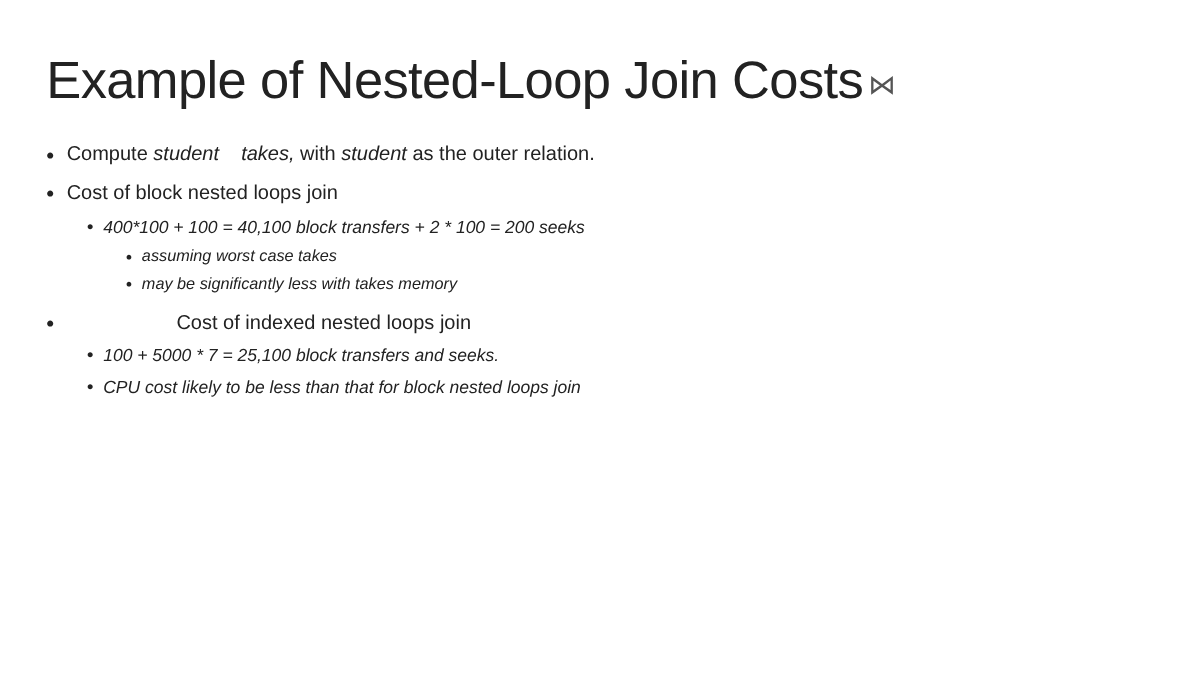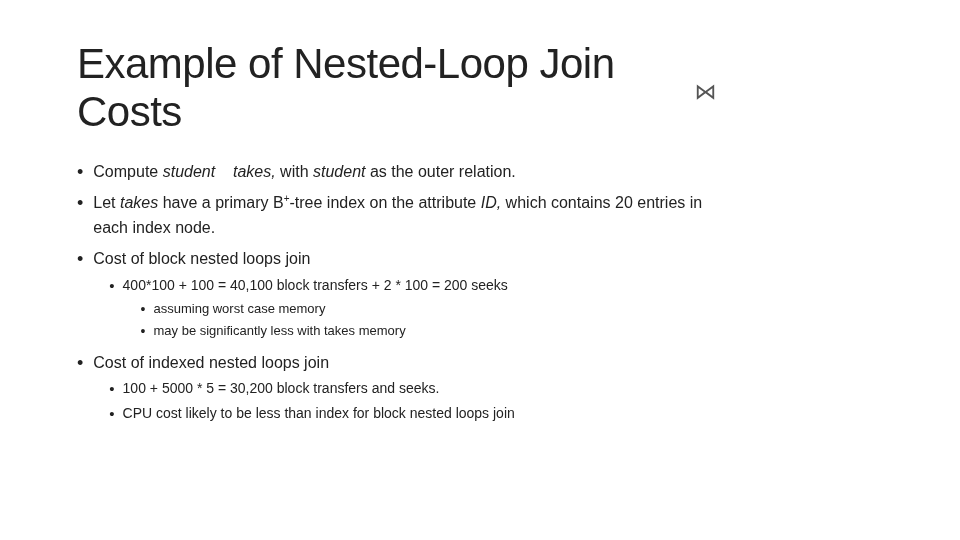--- a/index.html
+++ b/index.html
@@ -12,21 +12,21 @@
       width: 960px;
       height: 540px;
       background: #ffffff;
       font-family: 'Segoe UI', Arial, sans-serif;
       overflow: hidden;
     }
 
     .slide {
       width: 780px;
       height: 540px;
-      padding: 40px 60px 30px 77px;
+      padding: 40px 60px 30px 37px;
       display: flex;
       flex-direction: column;
     }
 
     .title {
       font-size: 42px;
       font-weight: 300;
       color: #222;
       margin-bottom: 24px;
       letter-spacing: -0.5px;
@@ -86,20 +86,21 @@
       margin-top: 3px;
       margin-left: 16px;
     }
 
     .sub-bullets li {
       display: flex;
       align-items: flex-start;
       font-size: 14px;
       color: #222;
       margin-bottom: 2px;
+      font-style: italic;
     }
 
     .sub-bullets li::before {
       content: '•';
       margin-right: 8px;
       flex-shrink: 0;
       font-size: 15px;
       line-height: 1.5;
     }
 
@@ -125,20 +126,21 @@
       font-size: 14px;
       line-height: 1.5;
     }
 
     .indexed-join-item {
       display: flex;
       align-items: flex-start;
       margin-top: 4px;
       font-size: 16px;
       color: #222;
+      text-align: center;
     }
 
     .indexed-join-item::before {
       content: '•';
       margin-right: 10px;
       flex-shrink: 0;
       font-size: 18px;
       line-height: 1.4;
     }
 
@@ -158,59 +160,54 @@
 
   <div class="content">
     <ul class="bullet-list">
 
       <li>
         <span class="text">
           Compute <em>student</em>&nbsp;&nbsp;&nbsp;&nbsp;<em>takes,</em> with <em>student</em> as the outer relation.
         </span>
       </li>
 
-      <li>
-        <span class="text">
-          Let <em>takes</em> have a primary B<sup>+</sup>-tree index on the attribute <em>ID,</em> which contains 20 entries in each index node.
-        </span>
-      </li>
 
 
 
       <li>
         <span class="text">
           Cost of block nested loops join
           <ul class="sub-bullets">
             <li>
               <span>
                 400*100 + 100 =  40,100 block transfers + 2 * 100 = 200 seeks
                 <ul class="sub-sub-bullets">
                   <li>
-                    <span>assuming worst case memory</span>
+                    <span>assuming worst case takes</span>
                   </li>
                   <li>
                     <span>may be significantly less with takes memory</span>
                   </li>
                 </ul>
               </span>
             </li>
           </ul>
         </span>
       </li>
 
     </ul>
 
     <div class="indexed-join-item">
       <span>
         Cost of indexed nested loops join
         <ul class="sub-bullets">
           <li>
-            <span>100 + 5000 * 5 = 30,200  block transfers and seeks.</span>
+            <span>100 + 5000 * 7 = 25,100  block transfers and seeks.</span>
           </li>
           <li>
-            <span>CPU cost likely to be less than index for block nested loops join</span>
+            <span>CPU cost likely to be less than that for block nested loops join</span>
           </li>
         </ul>
       </span>
     </div>
 
   </div>
 </div>
 
 </body></html>

